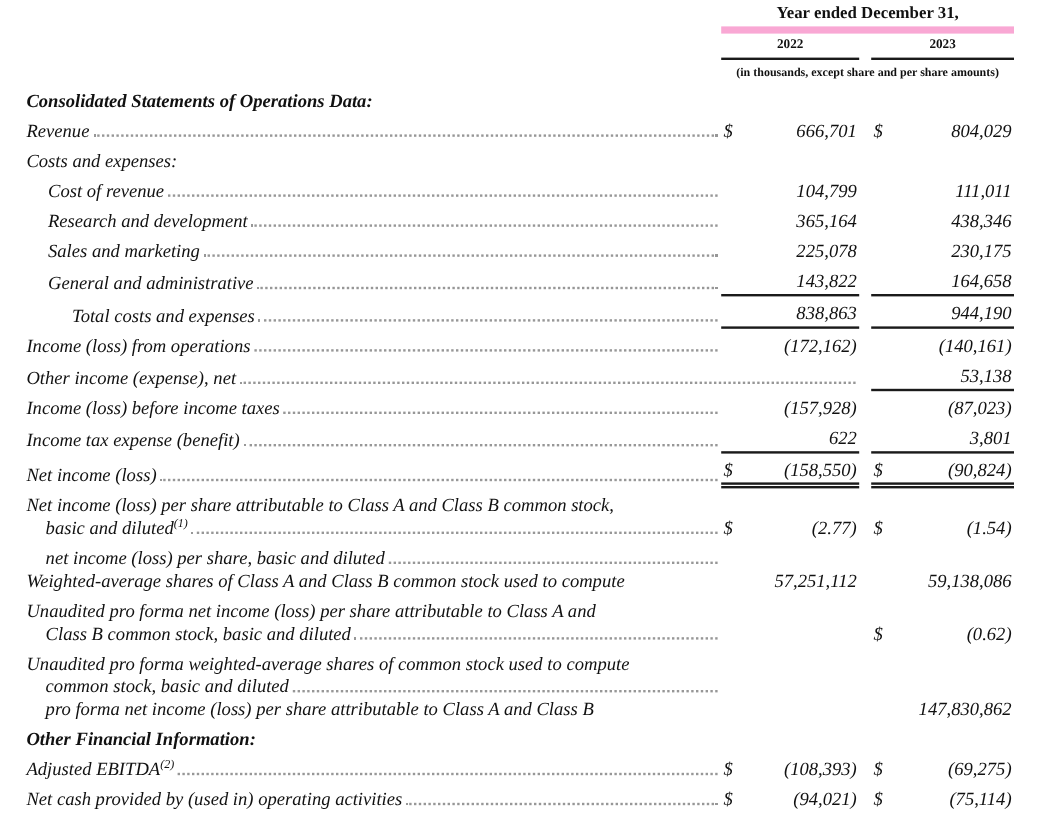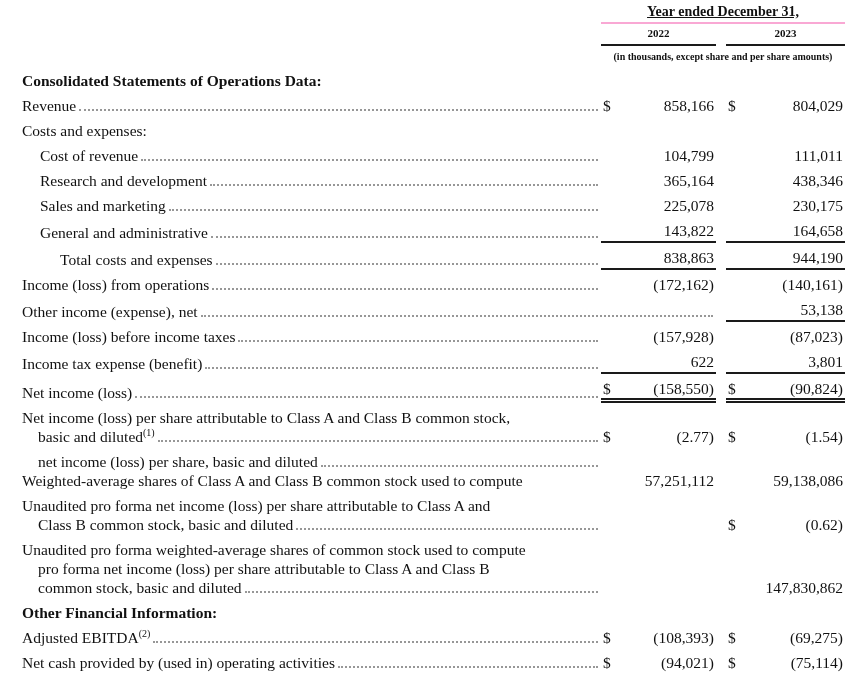--- a/index.html
+++ b/index.html
@@ -13,38 +13,37 @@
     font-family:"Liberation Serif","DejaVu Serif",serif;
     font-size:15.5px;
     overflow:hidden;
   }
   
   .head-wrap{display:flex;justify-content:flex-end;}
   .head-cols{width:244px;}
   .period-title{
     font-weight:bold;font-size:14px;text-align:center;
     line-height:17px;padding-bottom:2px;
-    border-bottom:2px solid #f9a8d4;
-    text-decoration:underline;
+    border-bottom:6px solid #f9a8d4;
   }
   .years{display:flex;gap:10px;margin-top:1px;}
   .year{
     font-weight:bold;font-size:11px;text-align:center;
     line-height:17px;padding-bottom:2px;
     border-bottom:2px solid #1a1a1a;
   }
   .y1{width:115px;}
   .y2{width:119px;}
   .units{
     font-weight:bold;font-size:10px;text-align:center;
     line-height:15px;margin-top:3px;
   }
   
   .rows{margin-top:5px;}
-  .row{display:flex;align-items:flex-end;padding:3px 0;}
+  .row{display:flex;align-items:flex-end;padding:3px 0;font-style:italic;}
   .row.bold .txt{font-weight:bold;}
   .label{flex:1;min-width:0;}
   .line{display:flex;align-items:baseline;line-height:17px;padding-bottom:2px;}
   .line .txt{white-space:nowrap;}
   .i1 .line{padding-left:18px;justify-content:space-between;}
   .i2 .line{padding-left:38px;}
   .line.cont{padding-left:16px;}
   sup{font-size:10px;line-height:0;}
   .leader{
     flex:1;min-width:6px;
@@ -98,21 +97,21 @@
       </div>
       <div class="row i0">
         <div class="label">
           <div class="line">
             <span class="txt">Revenue</span>
             <span class="leader"></span>
           </div>
         </div>
         <div class="grp g1">
           <span class="cur">$</span>
-          <span class="val">858,166</span>
+          <span class="val">666,701</span>
         </div>
         <div class="grp g2">
           <span class="cur">$</span>
           <span class="val">804,029</span>
         </div>
       </div>
       <div class="row i0">
         <div class="label">
           <div class="line">
             <span class="txt">Costs and expenses:</span>
@@ -339,25 +338,25 @@
           <span class="cur">$</span>
           <span class="val">(0.62)</span>
         </div>
       </div>
       <div class="row i0">
         <div class="label">
           <div class="line">
             <span class="txt">Unaudited pro forma weighted-average shares of common stock used to compute</span>
           </div>
           <div class="line cont">
+            <span class="txt">common stock, basic and diluted</span>
+            <span class="leader"></span>
+          </div>
+          <div class="line cont">
             <span class="txt">pro forma net income (loss) per share attributable to Class A and Class B</span>
-          </div>
-          <div class="line cont">
-            <span class="txt">common stock, basic and diluted</span>
-            <span class="leader"></span>
           </div>
         </div>
         <div class="grp g1">
           <span class="cur"></span>
           <span class="val"></span>
         </div>
         <div class="grp g2">
           <span class="cur"></span>
           <span class="val">147,830,862</span>
         </div>

